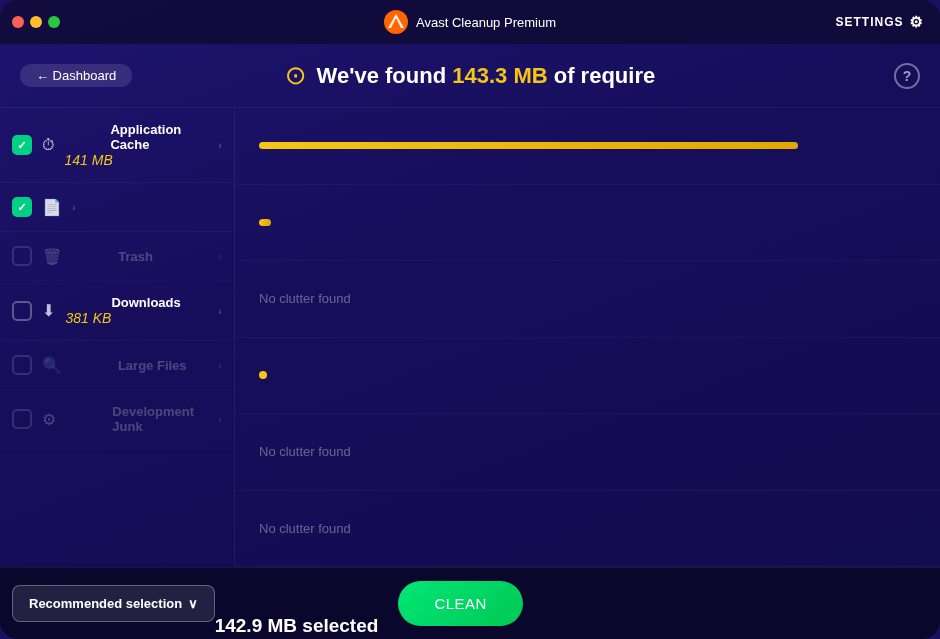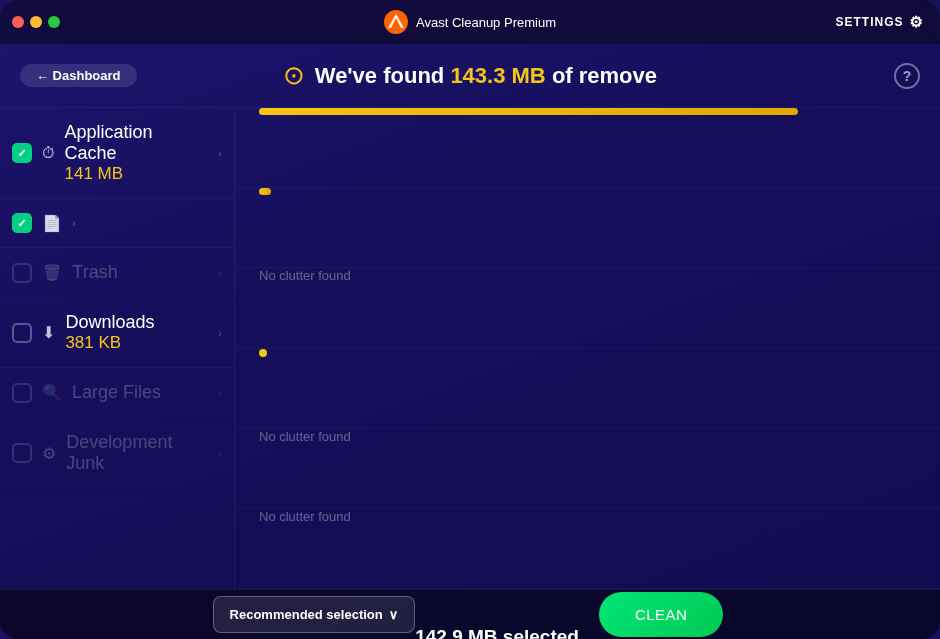--- a/index.html
+++ b/index.html
@@ -96,21 +96,21 @@
       background: rgba(255,255,255,0.12);
       border: none;
       border-radius: 20px;
       color: #ffffff;
       font-size: 13px;
       padding: 4px 16px;
       cursor: pointer;
       display: flex;
       align-items: flex-end;
       gap: 6px;
-      font-weight: 700;
+      font-weight: 400;
     }
 
     .headline {
       position: absolute;
       left: 50%;
       transform: translateX(-50%);
       display: flex;
       align-items: center;
       gap: 10px;
     }
@@ -205,52 +205,54 @@
     .item-active .item-icon {
       color: rgba(255,255,255,0.85);
     }
 
     .item-info {
       flex: 1;
     }
 
     .item-name {
       color: rgba(255,255,255,0.5);
-      font-size: 18px;
-      font-weight: 400;
+      font-size: 13px;
+      font-weight: 700;
+      margin-left: 46px;
     }
 
     .item-active .item-name {
       color: #ffffff;
     }
 
     .item-size {
       color: #f5c518;
-      font-size: 17px;
+      font-size: 14px;
       font-weight: 500;
+      font-style: italic;
     }
 
     .item-chevron {
       color: rgba(255,255,255,0.3);
       font-size: 11px;
     }
 
     
     .content-panel {
       flex: 1;
       overflow-y: auto;
       display: flex;
       flex-direction: column;
     }
 
     .content-row {
       flex: 1;
       padding: 0 24px;
       display: flex;
-      align-items: flex-start;
+      align-items: center;
       border-bottom: 1px solid rgba(255,255,255,0.04);
       min-height: 75px;
     }
 
     .bar-container {
       width: 100%;
     }
 
     .bar-fill {
       height: 7px;
@@ -272,25 +274,25 @@
       background: #f5c518;
     }
 
     .no-clutter-text {
       color: rgba(255,255,255,0.35);
       font-size: 13px;
     }
 
     
     .footer {
-      height: 50px;
+      height: 72px;
       background: rgba(10, 7, 40, 0.9);
       display: flex;
       align-items: center;
-      justify-content: center;
+      justify-content: flex-start;
       padding: 0 16px 0 12px;
       flex-shrink: 0;
       border-top: 1px solid rgba(255,255,255,0.06);
     }
 
     .recommended-btn {
       background: rgba(255,255,255,0.1);
       border: 1.5px solid rgba(255,255,255,0.3);
       border-radius: 8px;
       color: #ffffff;
@@ -368,21 +370,21 @@
     </div>
   </div>
 
   <div class="header">
     <button class="back-btn">
       <span>← Dashboard</span>
     </button>
     <div class="headline">
       <span class="headline-icon">⊙</span>
       <span class="headline-text">
-        <span>We've found </span><span class="headline-highlight">143.3 MB</span><span> of remove</span>
+        <span>We've found </span><span class="headline-highlight">143.3 MB</span><span> of require</span>
       </span>
     </div>
     <div class="help-icon">
       <span>?</span>
     </div>
   </div>
 
   <div class="main-content">
 
     <div class="sidebar">

